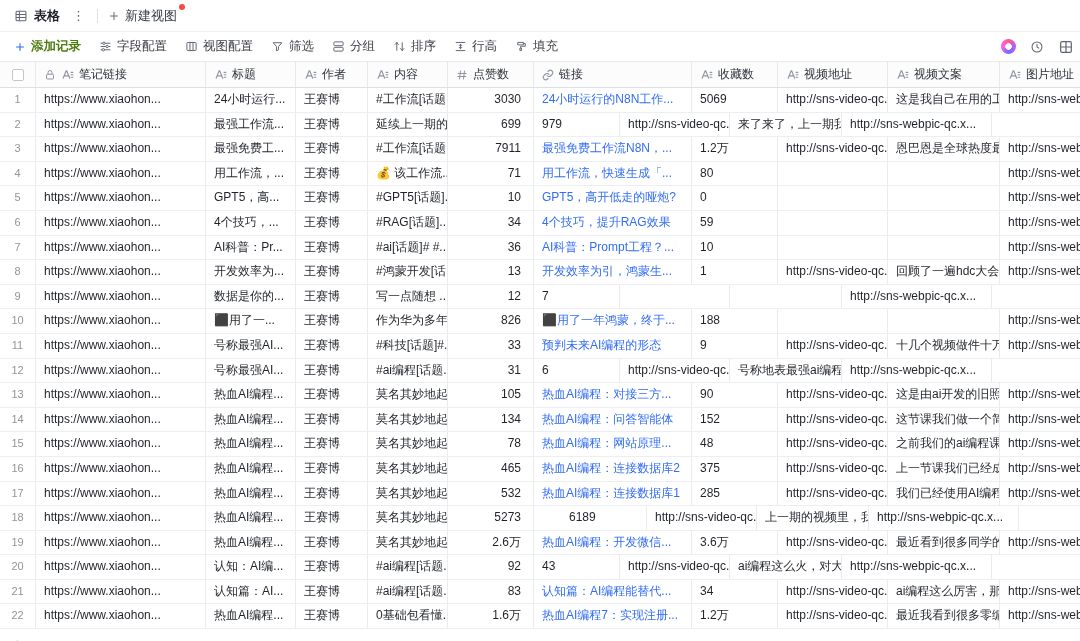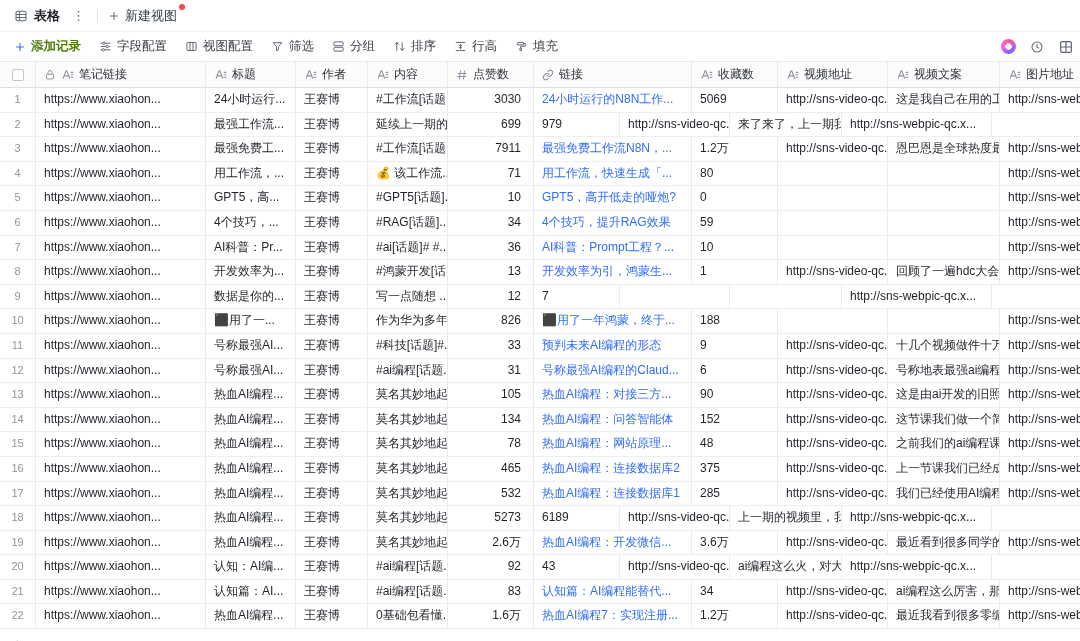--- a/index.html
+++ b/index.html
@@ -408,21 +408,20 @@
           <div class="cell" style="width: 112px;">十几个视频做件十万粉...</div>
           <div class="cell" style="width: 150px;">http://sns-webpic-qc.x...</div>
         </div>
         <div class="grow">
           <div class="cell num">12</div>
           <div class="cell" style="width: 170px;">https://www.xiaohon...</div>
           <div class="cell" style="width: 90px;">号称最强AI...</div>
           <div class="cell" style="width: 72px;">王赛博</div>
           <div class="cell" style="width: 80px;">#ai编程[话题...</div>
           <div class="cell right" style="width: 86px;">31</div>
-          <div class="cell linkcell" style="width: 158px;">号称最强AI编程的Claud...</div>
           <div class="cell" style="width: 86px;">6</div>
           <div class="cell" style="width: 110px;">http://sns-video-qc.xhs...</div>
           <div class="cell" style="width: 112px;">号称地表最强ai编程模型...</div>
           <div class="cell" style="width: 150px;">http://sns-webpic-qc.x...</div>
         </div>
         <div class="grow">
           <div class="cell num">13</div>
           <div class="cell" style="width: 170px;">https://www.xiaohon...</div>
           <div class="cell" style="width: 90px;">热血AI编程...</div>
           <div class="cell" style="width: 72px;">王赛博</div>
@@ -486,21 +485,21 @@
           <div class="cell" style="width: 112px;">我们已经使用AI编程做了...</div>
           <div class="cell" style="width: 150px;">http://sns-webpic-qc.x...</div>
         </div>
         <div class="grow">
           <div class="cell num">18</div>
           <div class="cell" style="width: 170px;">https://www.xiaohon...</div>
           <div class="cell" style="width: 90px;">热血AI编程...</div>
           <div class="cell" style="width: 72px;">王赛博</div>
           <div class="cell" style="width: 80px;">莫名其妙地起...</div>
           <div class="cell right" style="width: 86px;">5273</div>
-          <div class="cell" style="width: 86px;">6189</div>
+          <div class="cell" style="width: 86px; margin-left: 27px;">6189</div>
           <div class="cell" style="width: 110px;">http://sns-video-qc.xhs...</div>
           <div class="cell" style="width: 112px;">上一期的视频里，我们...</div>
           <div class="cell" style="width: 150px;">http://sns-webpic-qc.x...</div>
         </div>
         <div class="grow">
           <div class="cell num">19</div>
           <div class="cell" style="width: 170px;">https://www.xiaohon...</div>
           <div class="cell" style="width: 90px;">热血AI编程...</div>
           <div class="cell" style="width: 72px;">王赛博</div>
           <div class="cell" style="width: 80px;">莫名其妙地起...</div>

